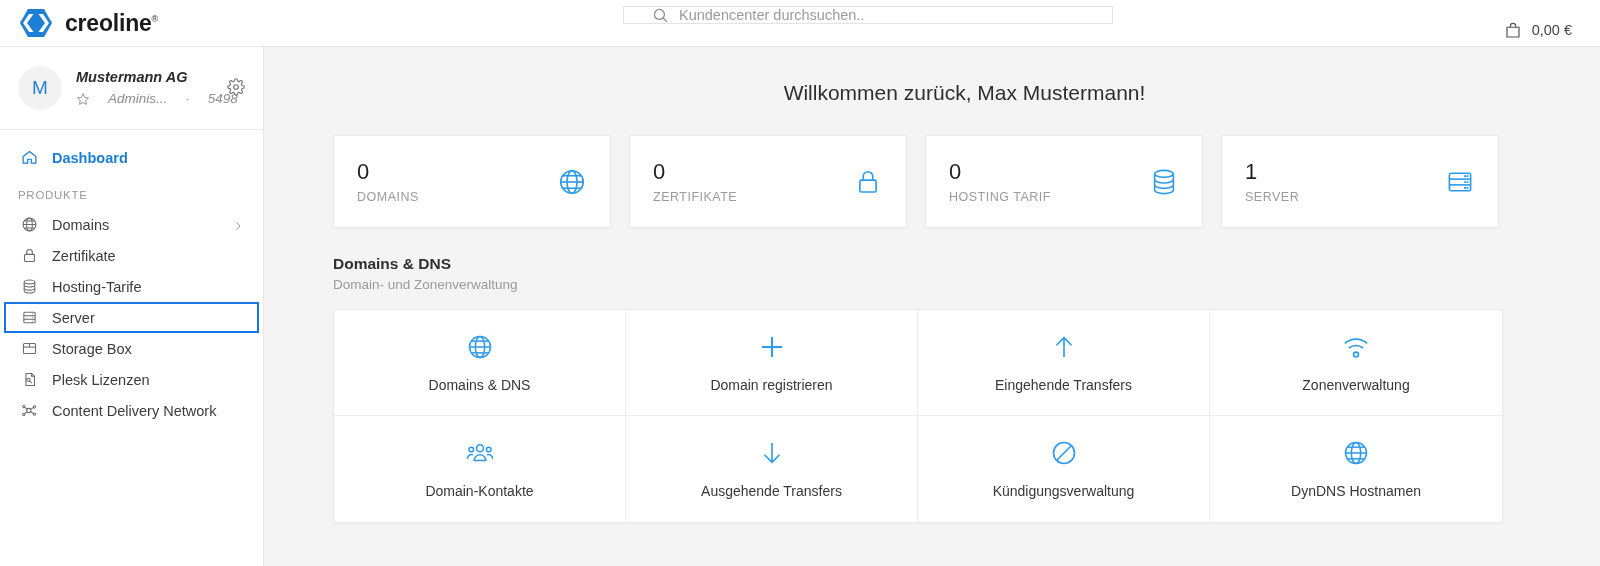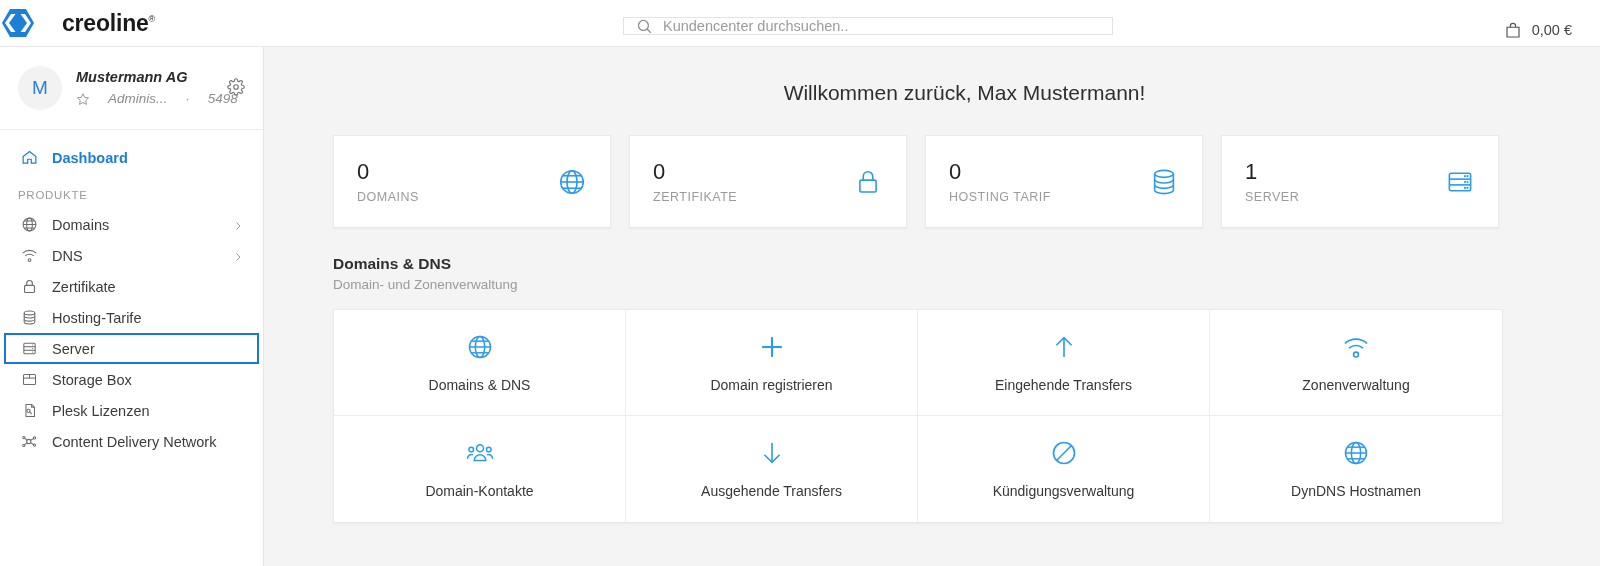--- a/index.html
+++ b/index.html
@@ -13,37 +13,36 @@
 
   
   .topbar {
     position: absolute; top: 0; left: 0;
     width: 1600px; height: 47px;
     background: #ffffff;
     border-bottom: 1px solid #e6e6e6;
     display: flex; align-items: center;
   }
   .brand {
-    display: flex; align-items: center; gap: 26px;
-    width: 264px;
+    display: flex; align-items: center; gap: 11px;
+    padding-left: 18px; width: 264px;
   }
   .brand-logo { width: 36px; height: 32px; flex: none; }
   .brand-name {
     font-size: 23px; font-weight: 600; color: #1a1a1a;
     letter-spacing: -0.2px;
   }
   .brand-tm { font-size: 9px; vertical-align: super; color: #1a1a1a; font-weight: 400; }
 
   .search-wrap {
     position: absolute; left: 623px; top: 6px;
     width: 490px; height: 18px;
     border: 1px solid #e3e3e3; background: #fff;
     display: flex; align-items: center; gap: 10px;
-    padding: 0 12px;
-    margin-top: 11px;
+    padding: 0 28px;
   }
   .search-icon { width: 17px; height: 17px; flex: none; color: #8c8c8c; }
   .search-input {
     border: none; outline: none; flex: 1;
     font-family: "Liberation Sans", sans-serif;
     font-size: 14.5px; color: #333;
     background: transparent;
   }
   .search-input::placeholder { color: #9b9b9b; }
 
@@ -262,35 +261,20 @@
         </svg>
       </span>
       <span class="nav-label">Domains</span>
       <span class="chev">
         <svg viewBox="0 0 24 24" fill="none" stroke="currentColor" stroke-width="2">
             <polyline points="9,5 16,12 9,19"></polyline>
           </svg>
       </span>
     </div>
 
-    <div class="nav-item">
-      <span class="nav-icon">
-        <svg viewBox="0 0 24 24" fill="none" stroke="currentColor" stroke-width="1.5">
-          <path d="M2.5 8.5 A14 14 0 0 1 21.5 8.5"></path>
-            <path d="M6 12.5 A9 9 0 0 1 18 12.5"></path>
-            <circle cx="12" cy="18.5" r="2"></circle>
-        </svg>
-      </span>
-      <span class="nav-label">DNS</span>
-      <span class="chev">
-        <svg viewBox="0 0 24 24" fill="none" stroke="currentColor" stroke-width="2">
-            <polyline points="9,5 16,12 9,19"></polyline>
-          </svg>
-      </span>
-    </div>
 
     <div class="nav-item">
       <span class="nav-icon">
         <svg viewBox="0 0 24 24" fill="none" stroke="currentColor" stroke-width="1.6">
           <rect x="5" y="10.5" width="14" height="10" rx="1.5"></rect>
             <path d="M8 10.5 V7.5 A4 4 0 0 1 16 7.5 V10.5"></path>
         </svg>
       </span>
       <span class="nav-label">Zertifikate</span>
     </div>

